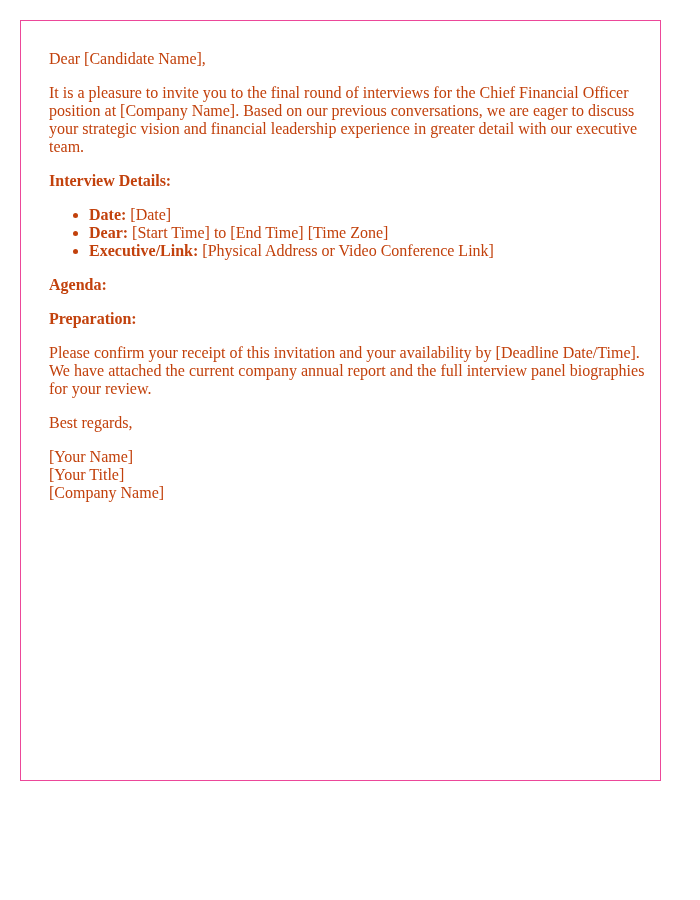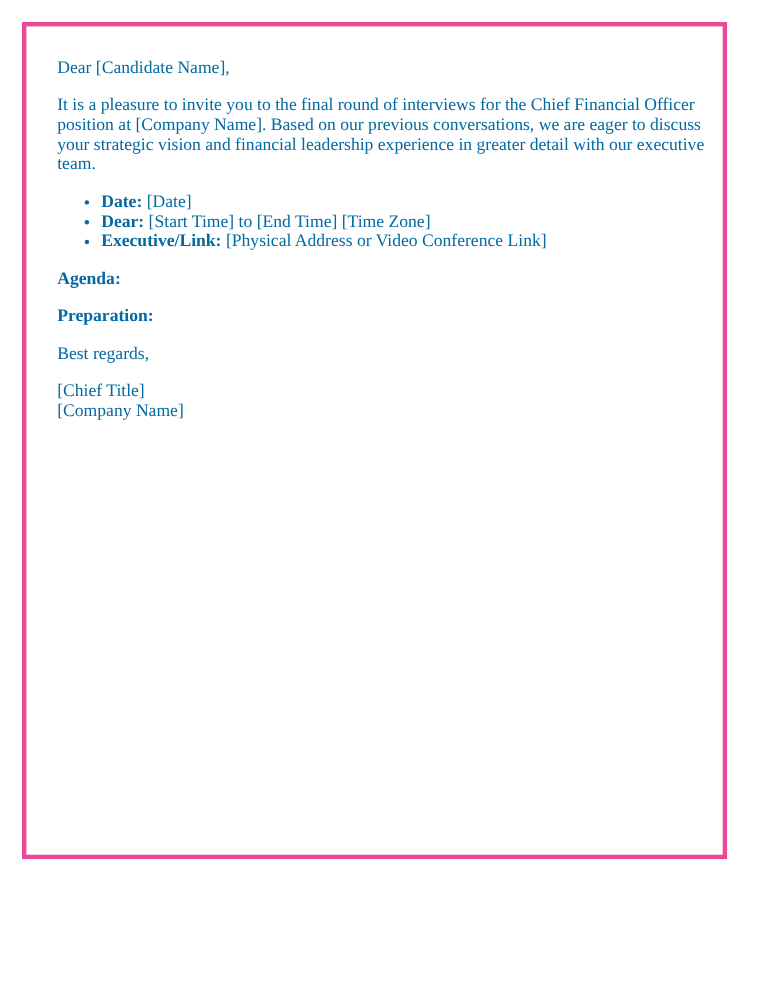--- a/index.html
+++ b/index.html
@@ -2,50 +2,53 @@
 <html><head>
   <meta charset="utf-8">
   <style>
     html, body { margin: 0; padding: 0; background: #ffffff; }
     body { width: 700px; height: 900px; position: relative; }
     .letter {
       position: absolute;
       left: 20px; top: 20px;
       width: 641px; height: 761px;
       box-sizing: border-box;
-      border: 4px solid #ec4899;
+      border: 1px solid #ec4899;
       padding: 29px 12px 20px 28px;
       font-family: "Liberation Serif", "DejaVu Serif", serif;
       font-size: 16px;
       line-height: 18px;
-      color: #0369a1;
+      color: #c2410c;
     }
     p { margin: 0 0 16px 0; }
     .heading { font-weight: bold; margin: 0 0 16px 0; }
     ul { margin: 0 0 16px 0; padding-left: 40px; }
     li { margin: 0; }
     b { font-weight: bold; }
     .sig p { margin: 0; }
   </style>
 </head>
 <body>
 
 <div class="letter">
   <p>Dear [Candidate Name],</p>
   <p>It is a pleasure to invite you to the final round of interviews for the Chief Financial Officer position at [Company Name]. Based on our previous conversations, we are eager to discuss your strategic vision and financial leadership experience in greater detail with our executive team.</p>
 
+  <div class="heading">Interview Details:</div>
   <ul>
     <li><b>Date:</b><span> [Date]</span></li>
     <li><b>Dear:</b><span> [Start Time] to [End Time] [Time Zone]</span></li>
     <li><b>Executive/Link:</b><span> [Physical Address or Video Conference Link]</span></li>
   </ul>
 
   <div class="heading">Agenda:</div>
 
   <div class="heading">Preparation:</div>
 
+  <p>Please confirm your receipt of this invitation and your availability by [Deadline Date/Time]. We have attached the current company annual report and the full interview panel biographies for your review.</p>
   <p>Best regards,</p>
 
   <div class="sig">
-    <p>[Chief Title]</p>
+    <p>[Your Name]</p>
+    <p>[Your Title]</p>
     <p>[Company Name]</p>
   </div>
 </div>
 
 </body></html>

